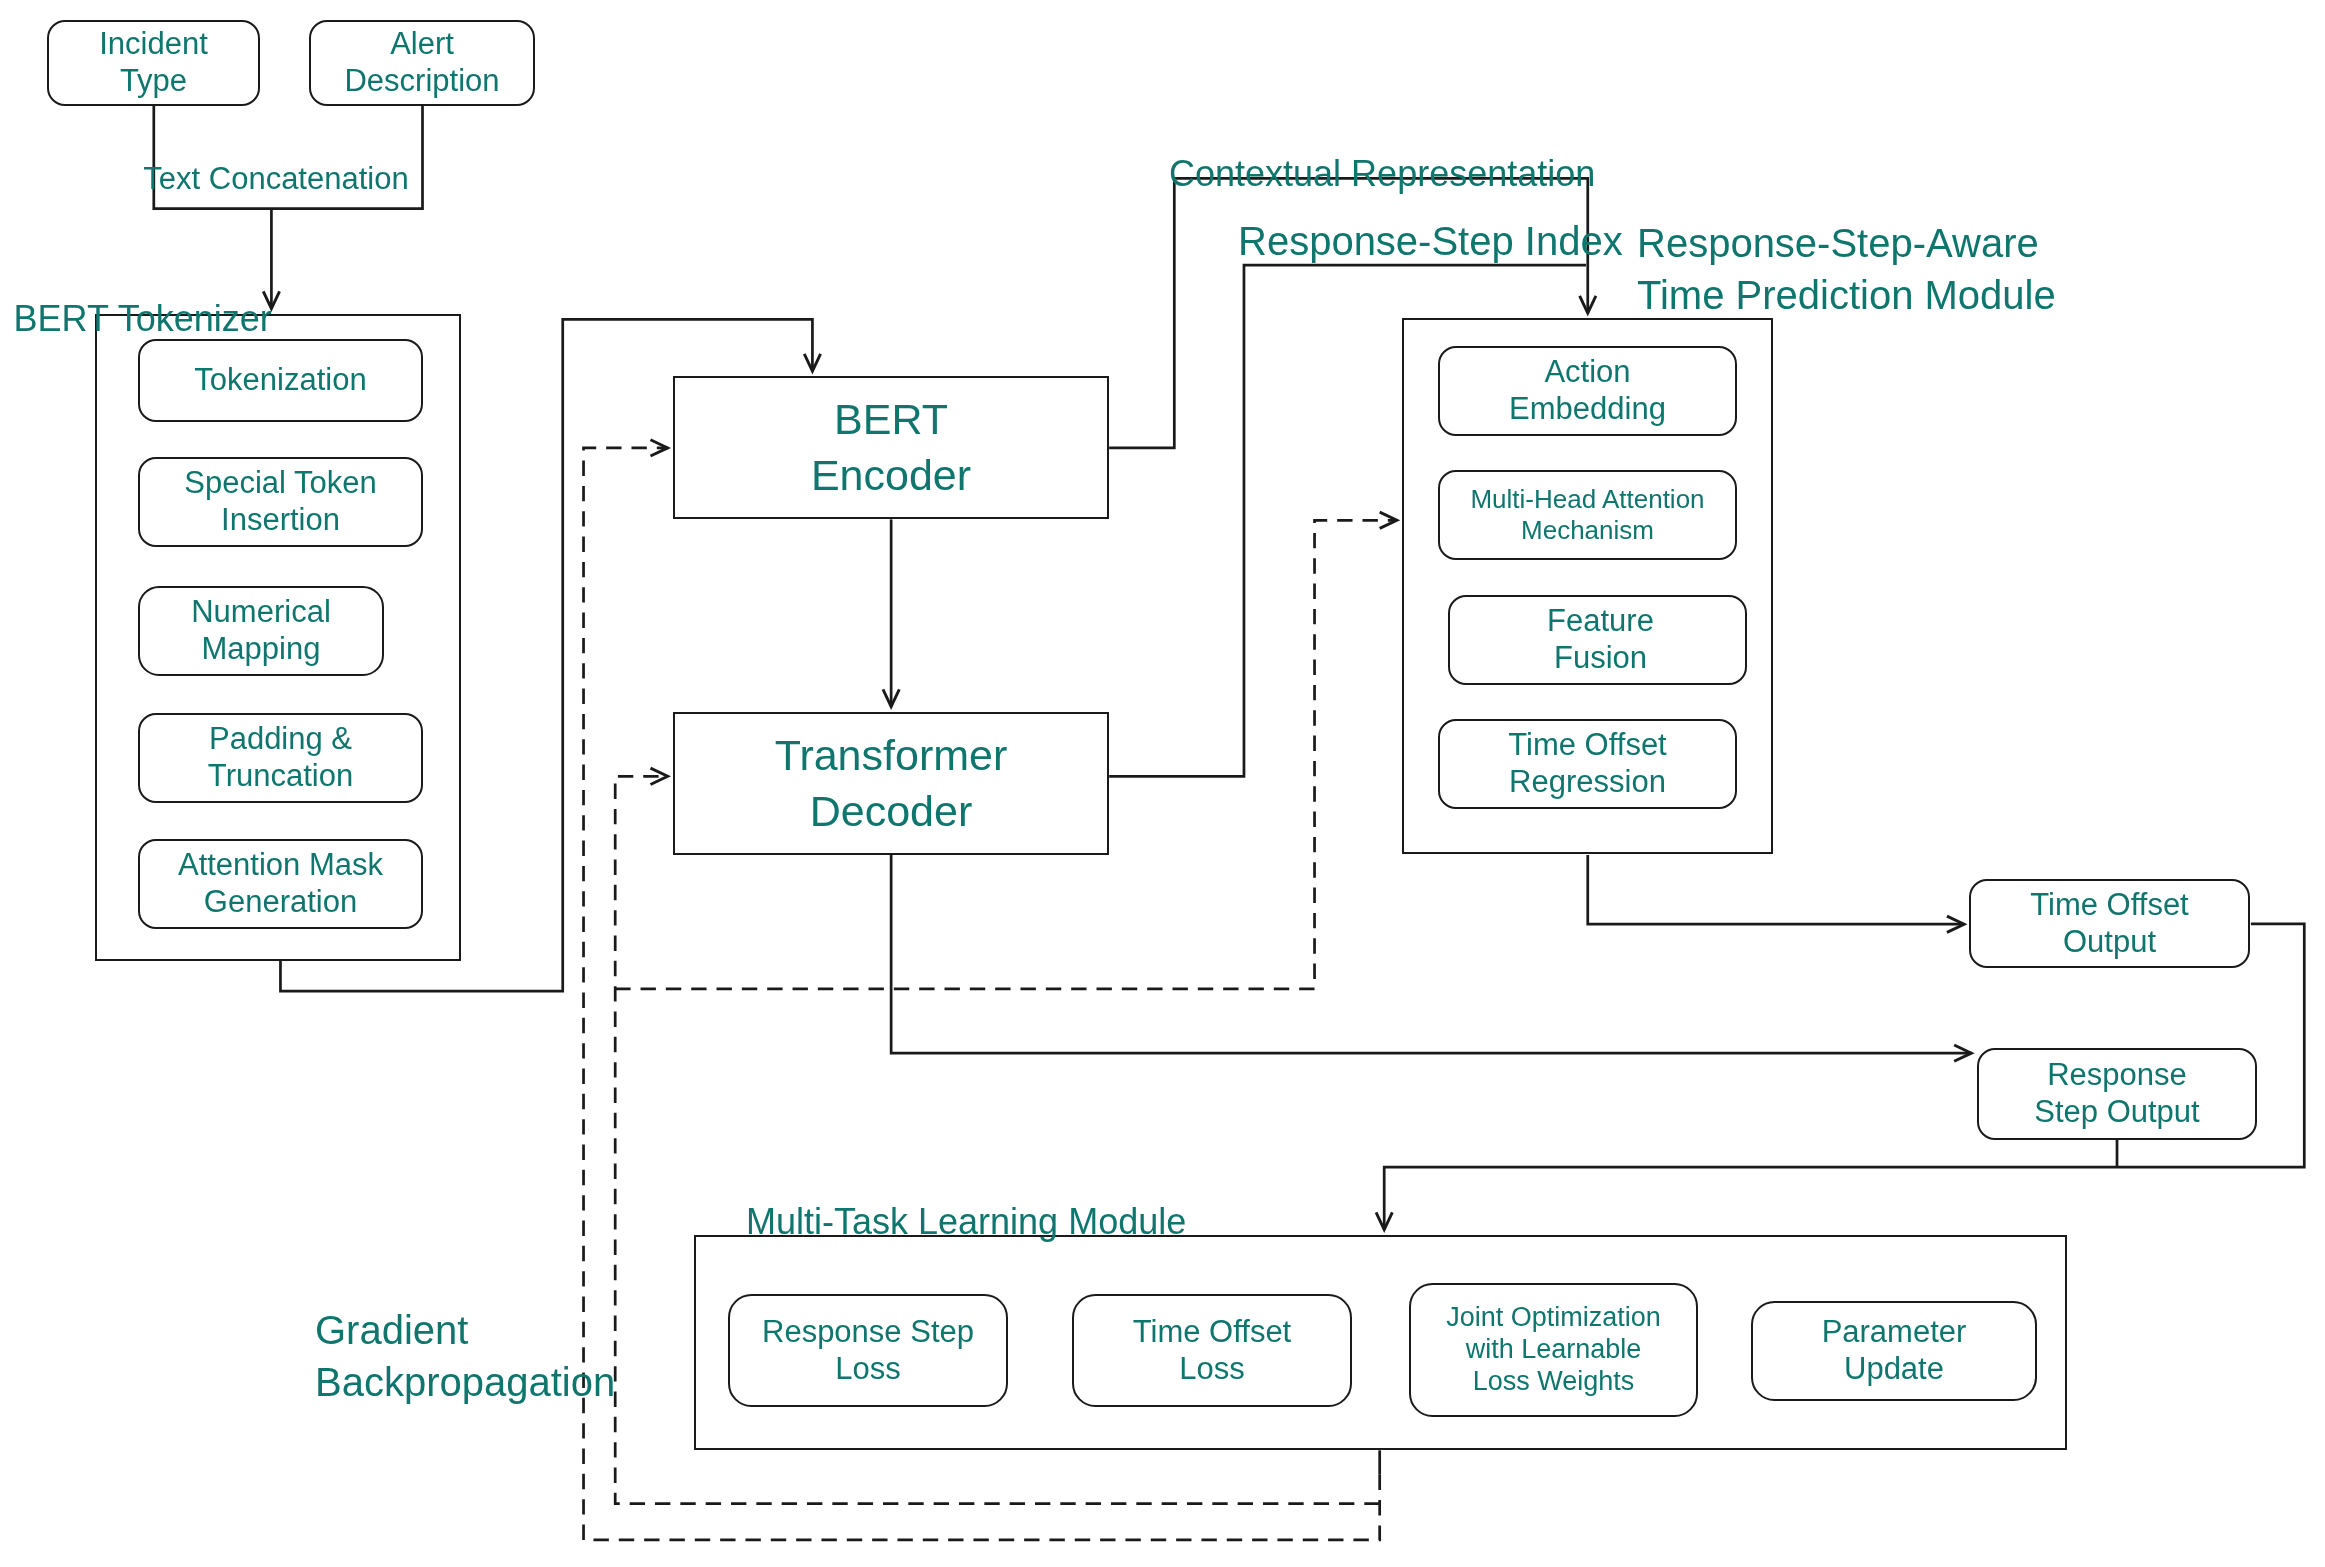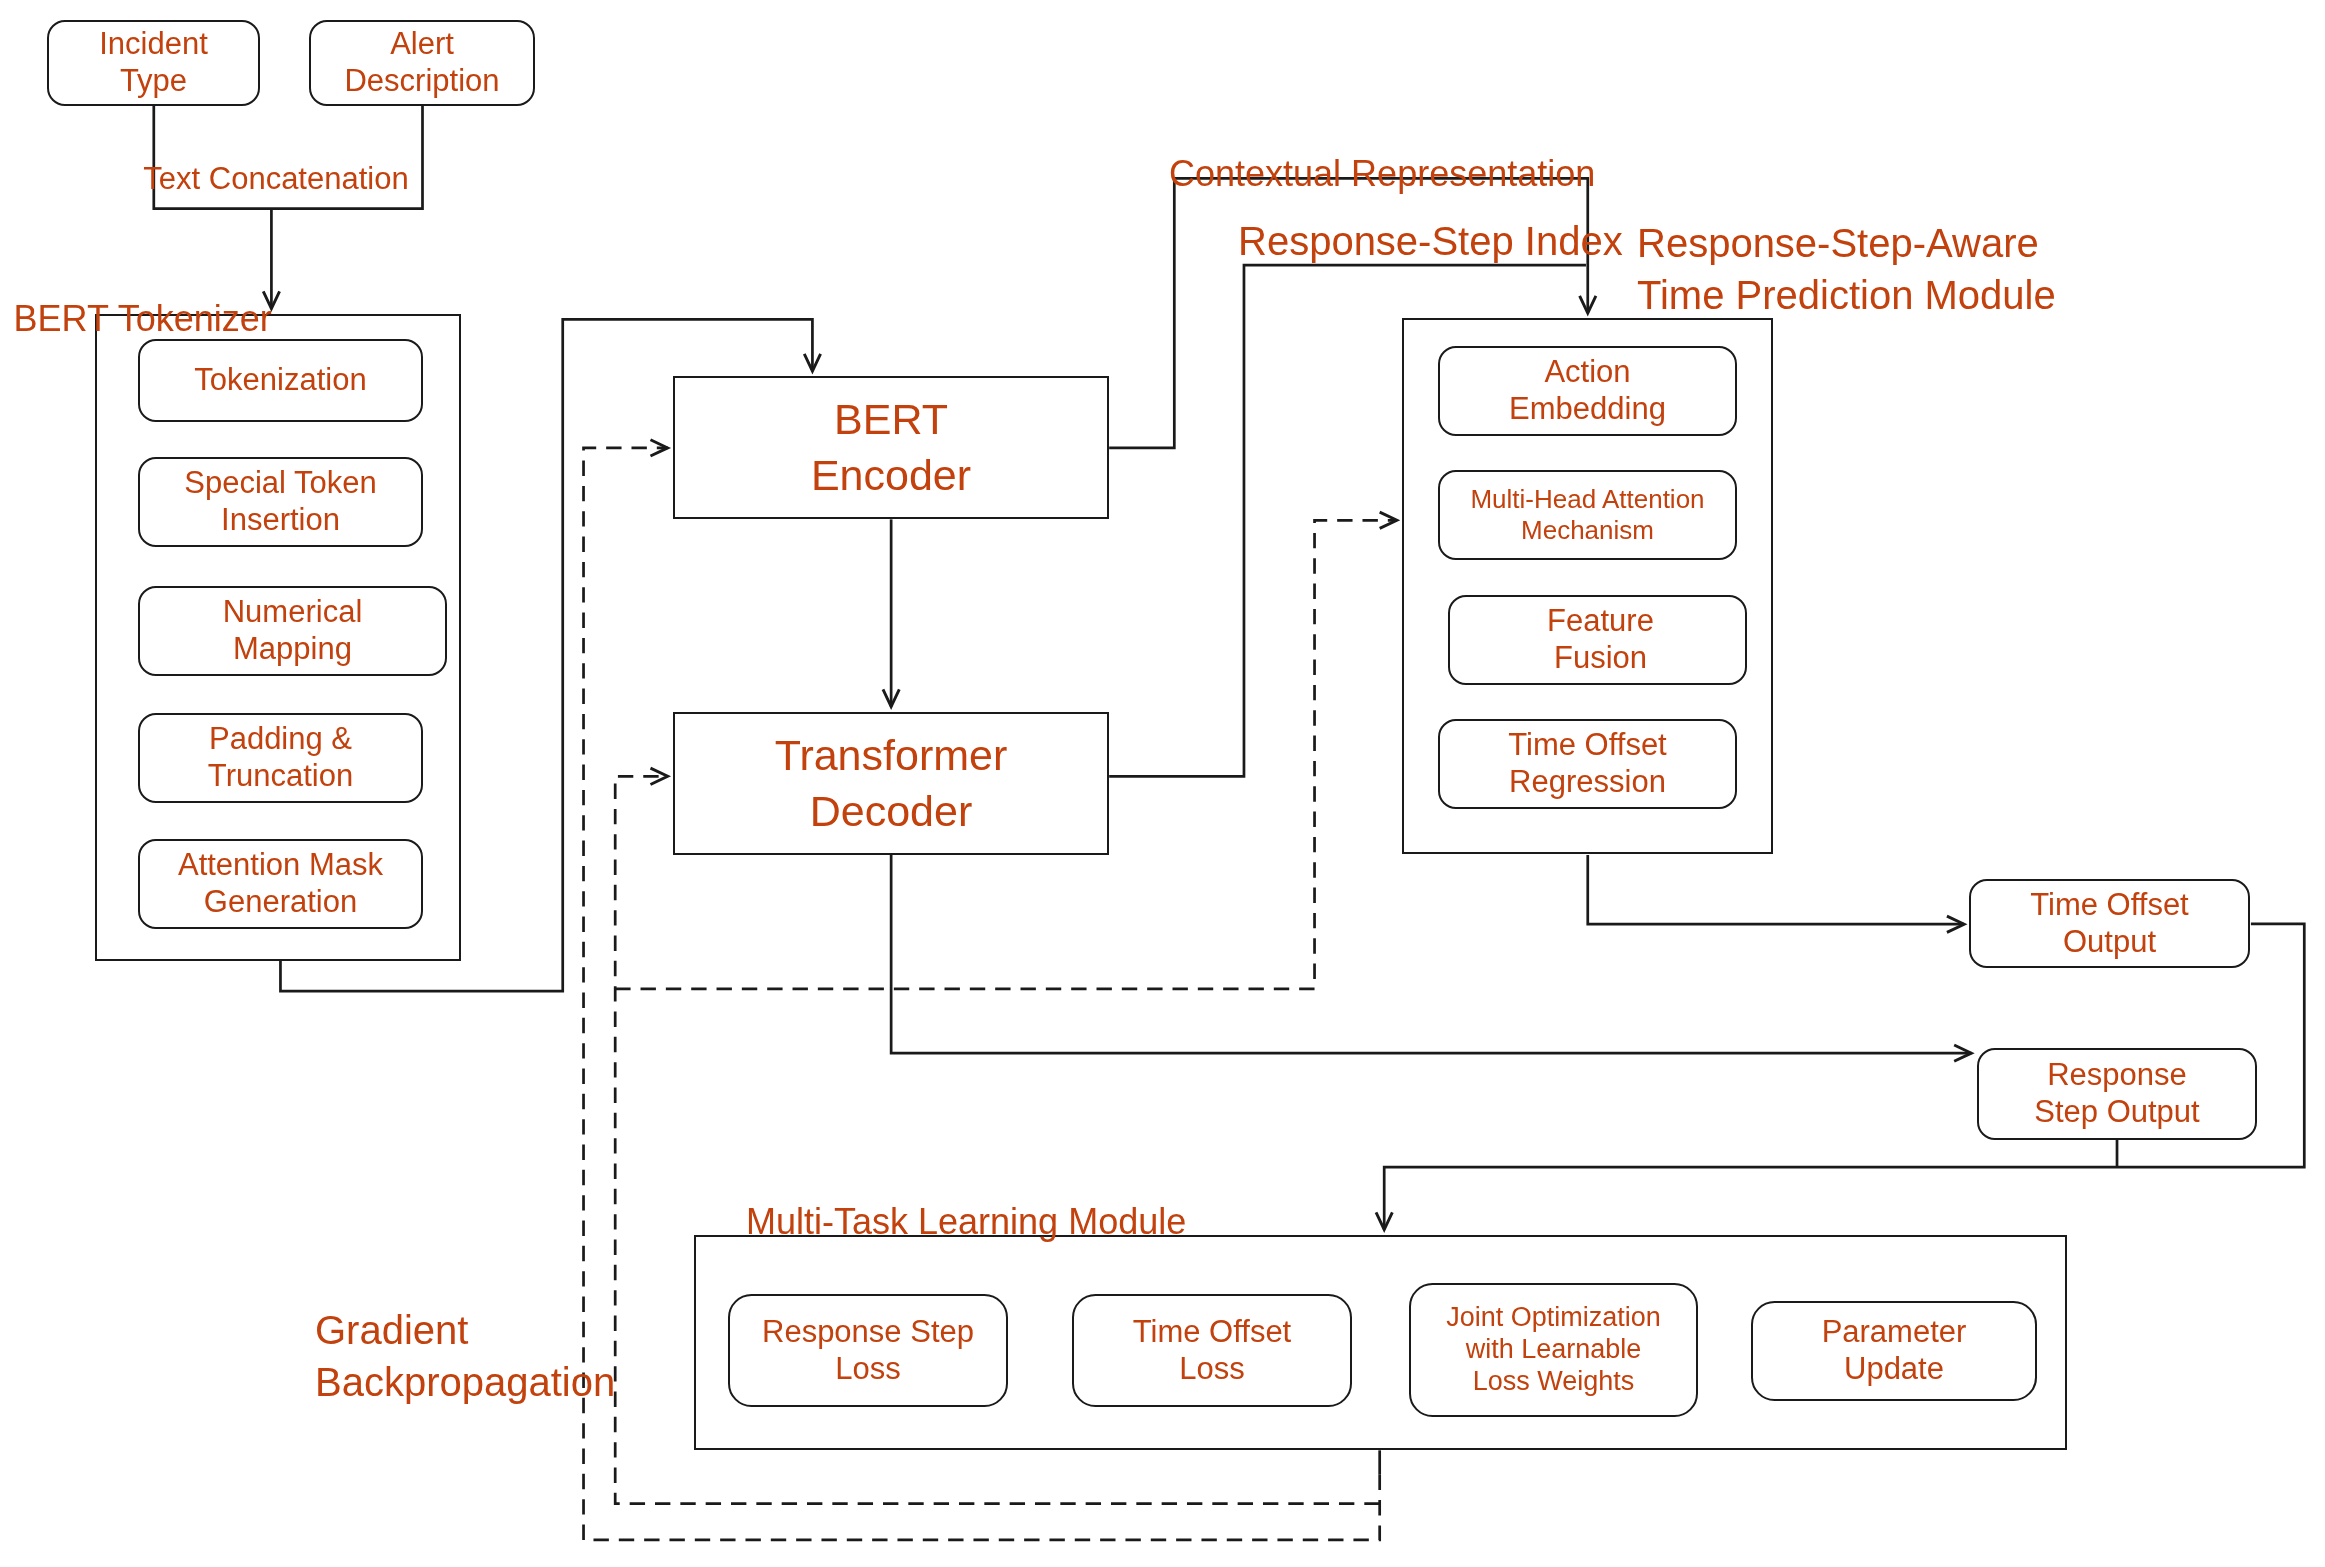--- a/index.html
+++ b/index.html
@@ -2,21 +2,21 @@
 <html style="font-size:14.5px"><head>
 <meta charset="utf-8">
 <style>
   html, body { margin: 0; padding: 0; background: #ffffff; }
   .canvas {
     position: relative;
     width: 2326px;
     height: 1568px;
     background: #ffffff;
     font-family: "Liberation Sans", sans-serif;
-    color: #c2410c;
+    color: #0f766e;
     overflow: hidden;
   }
   .wires { position: absolute; left: 0; top: 0; width: 2326px; height: 1568px; }
   .box {
     position: absolute;
     box-sizing: border-box;
     border: 2.7px solid #1a1a1a;
     background: #ffffff;
     display: flex;
     align-items: center;
@@ -97,21 +97,21 @@
 
   <div class="label f34" style="left:136px; top:159px; width:280px; text-align:center;">Text Concatenation</div>
 
   <div class="label f40" style="left:13.6px; top:264px;">BERT Tokenizer</div>
 
   <div class="container-box" style="left:95px; top:314px; width:366px; height:647px;"></div>
 
   <div class="box rounded f34" style="left:138px; top:457px; width:285px; height:90px;">Special Token
 Insertion</div>
   <div class="box rounded f34" style="left:138px; top:339px; width:285px; height:83px;">Tokenization</div>
-  <div class="box rounded f34" style="left:138px; top:586px; width:309px; height:90px;">Numerical
+  <div class="box rounded f34" style="left:138px; top:586px; width:246px; height:90px;border-radius:21px;">Numerical
 Mapping</div>
   <div class="box rounded f34" style="left:138px; top:713px; width:285px; height:90px;">Padding &amp;
 Truncation</div>
   <div class="box rounded f34" style="left:138px; top:839px; width:285px; height:90px;">Attention Mask
 Generation</div>
 
   <div class="box f48" style="left:673px; top:376px; width:436px; height:143px;">BERT
 Encoder</div>
   <div class="box f48" style="left:673px; top:712px; width:436px; height:143px;">Transformer
 Decoder</div>

